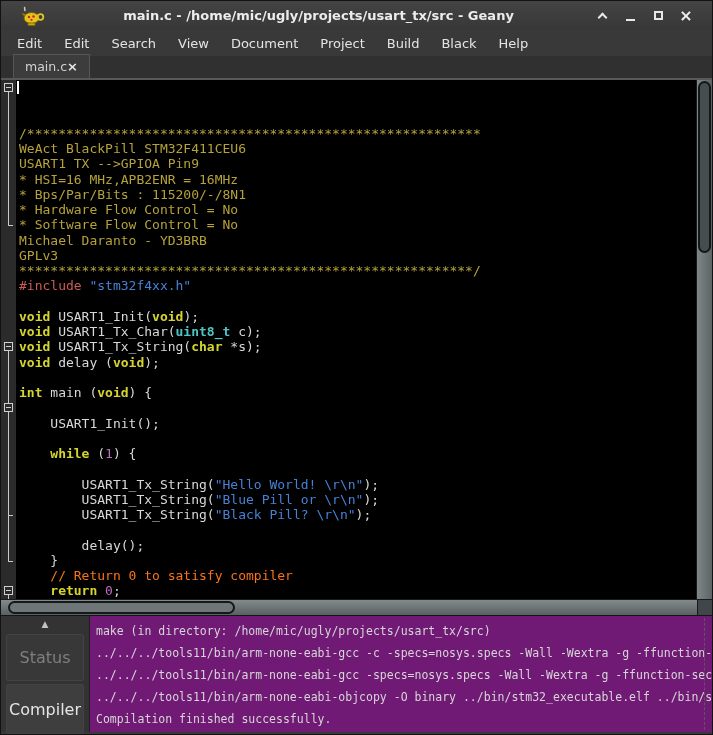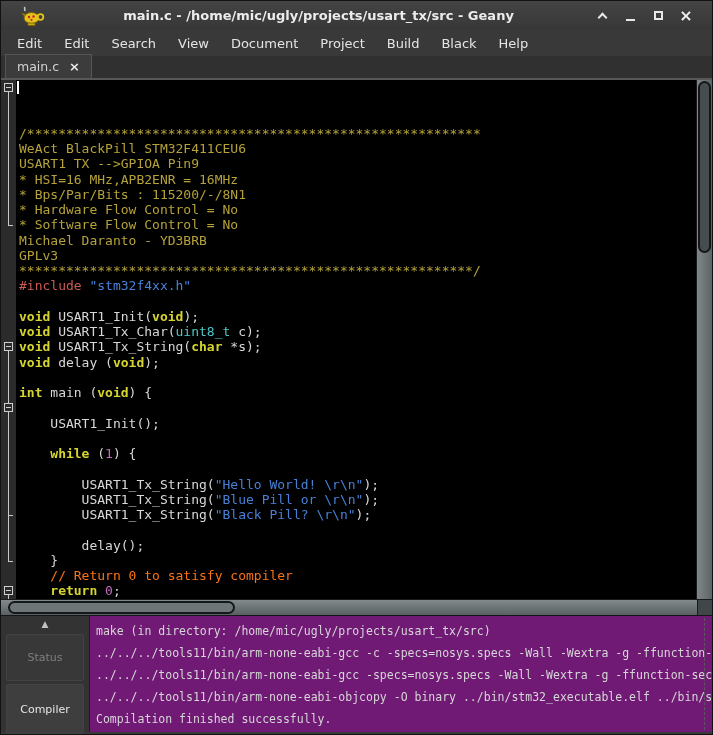--- a/index.html
+++ b/index.html
@@ -22,41 +22,41 @@
   .minbar { display:inline-block; width:9px; height:2px; background:#e8e8e8; margin-top:9px; }
   .maxbox { display:inline-block; width:9px; height:9px; border:2px solid #e8e8e8; }
   .closex { color:#f0f0f0; font-size:16px; font-weight:bold; line-height:14px; }
   
   .menubar { height:26px; display:flex; align-items:center; padding-left:5px;
     font-size:13px; color:#e4e4e4; }
   .menu-item { padding:4px 11px; }
   
   .tabbar { height:24px; background:#303030; display:flex; align-items:flex-end;
     border-bottom:2px solid #585858; }
-  .tab { display:flex; align-items:center; gap:10px; height:24px; margin-left:4px;
+  .tab { display:flex; align-items:center; height:24px; margin-left:12px;
     padding:0 11px; background:#3c3c3c; border:1px solid #565656; border-bottom:none;
     color:#d2d2d2; font-size:12.5px; }
   .tab-close { font-weight:bold; font-size:13px; color:#e8e8e8; }
   
   .editor { display:flex; height:519px; background:#000; }
   .fold-margin { width:15px; flex:none; background:#2b2b2b; position:relative; }
   .fbox { position:absolute; left:3px; width:9px; height:9px; background:#2b2b2b;
     border:1px solid #d0d0d0; }
   .fbox::after { content:""; position:absolute; left:1px; right:1px; top:3px; height:1px;
     background:#d0d0d0; }
   .frail { position:absolute; left:7px; width:1px; background:#c9c9c9; }
   .ftick { position:absolute; left:7px; width:5px; height:1px; background:#c9c9c9; }
   .code { flex:1; position:relative; overflow:hidden; padding-left:3px;
     font-family:"DejaVu Sans Mono", monospace; font-size:13px; line-height:15.26px;
     white-space:pre; color:#d8d8d8; }
   .line { height:15.26px; }
   .tk-c  { color:#b5a23a; }
   .tk-lc { color:#f97316; }
   .tk-k  { color:#d6d530; font-weight:bold; }
-  .tk-t  { color:#4fc6c6; font-weight:normal; }
+  .tk-t  { color:#4fc6c6; font-weight:bold; }
   .tk-s  { color:#4781d6; }
   .tk-p  { color:#cb5c55; }
   .tk-n  { color:#bf6cbf; }
   .tk-d  { color:#d8d8d8; }
   .caret { position:absolute; left:1px; top:1px; width:2px; height:13px; background:#ffffff; }
   .vscroll { width:16px; flex:none; position:relative;
     background:linear-gradient(to right,#7e8688,#5d6466); border-left:1px solid #1a1a1a; }
   .vthumb { position:absolute; left:1px; right:1px; top:1px; height:172px; border-radius:8px;
     background:#454d4f; border:2px solid #141718; }
   
@@ -65,21 +65,21 @@
   .hthumb { position:absolute; left:7px; top:1px; height:13px; width:227px; border-radius:7px;
     background:#6e7678; border:2px solid #15181a; }
   .scroll-corner { position:absolute; right:0; top:0; width:15px; height:15px;
     background:#40464a; border-left:1px solid #1a1a1a; }
   
   .bottom { height:117px; display:flex; border-top:1px solid #151515; background:#333; }
   .msg-sidebar { width:88px; flex:none; display:flex; flex-direction:column;
     align-items:center; padding:2px 0; }
   .arrow { color:#c2c2c2; font-size:9px; line-height:13px; }
   .msg-tab { width:78px; height:47px; border:1px solid #434343; border-radius:2px;
-    background:#383838; color:#7f7f7f; font-size:11px; display:flex; align-items:center;
+    background:#383838; color:#7f7f7f; font-size:16px; display:flex; align-items:center;
     justify-content:center; margin:3px 0 0 0; }
   .msg-tab.active { color:#e5e5e5; background:#3e3e3e; height:50px; }
   .msg-area { flex:1; background:#701a75; border-left:1px solid #1d1d1d; position:relative;
     font-family:"DejaVu Sans Mono", monospace; font-size:11.5px; color:#d6d6d6;
     overflow:hidden; padding:4px 0 0 6px; }
   .msg-line { height:22px; line-height:22px; white-space:pre; }
   .msg-divider { position:absolute; top:2px; bottom:2px; right:7px;
     border-right:1px dashed #5a5a5a; }
   .bottom-strip { height:2px; background:#393939; }
 </style>

